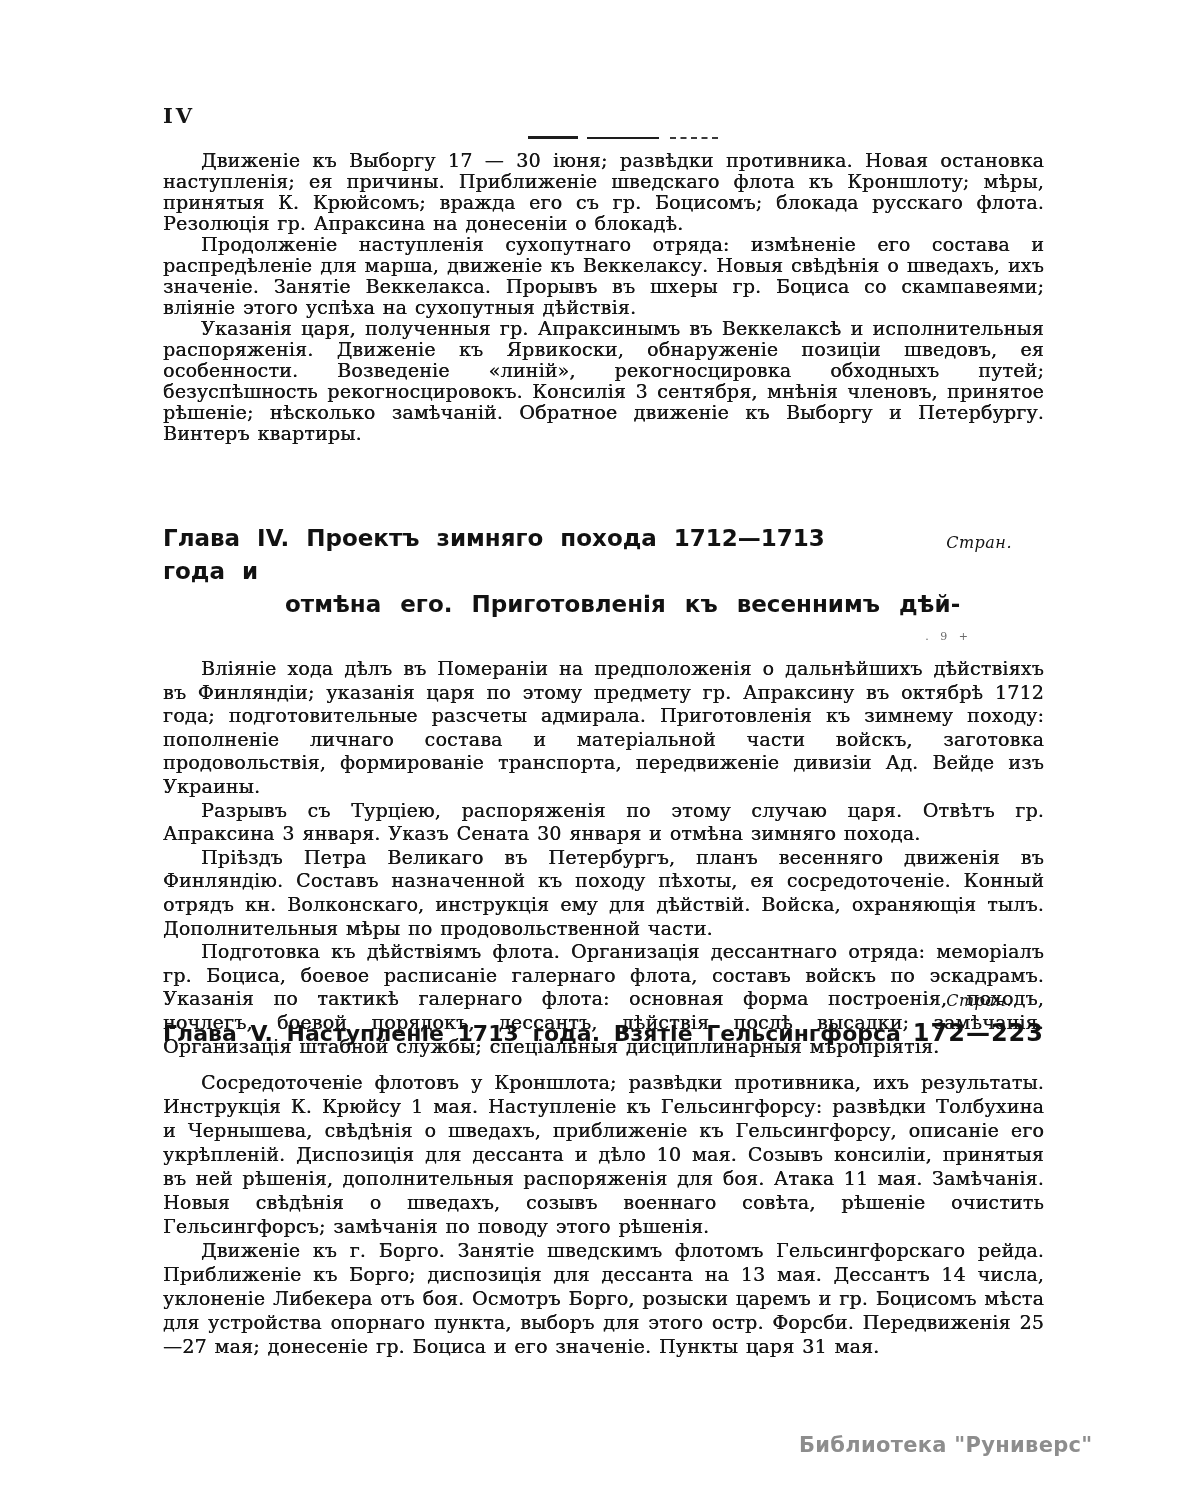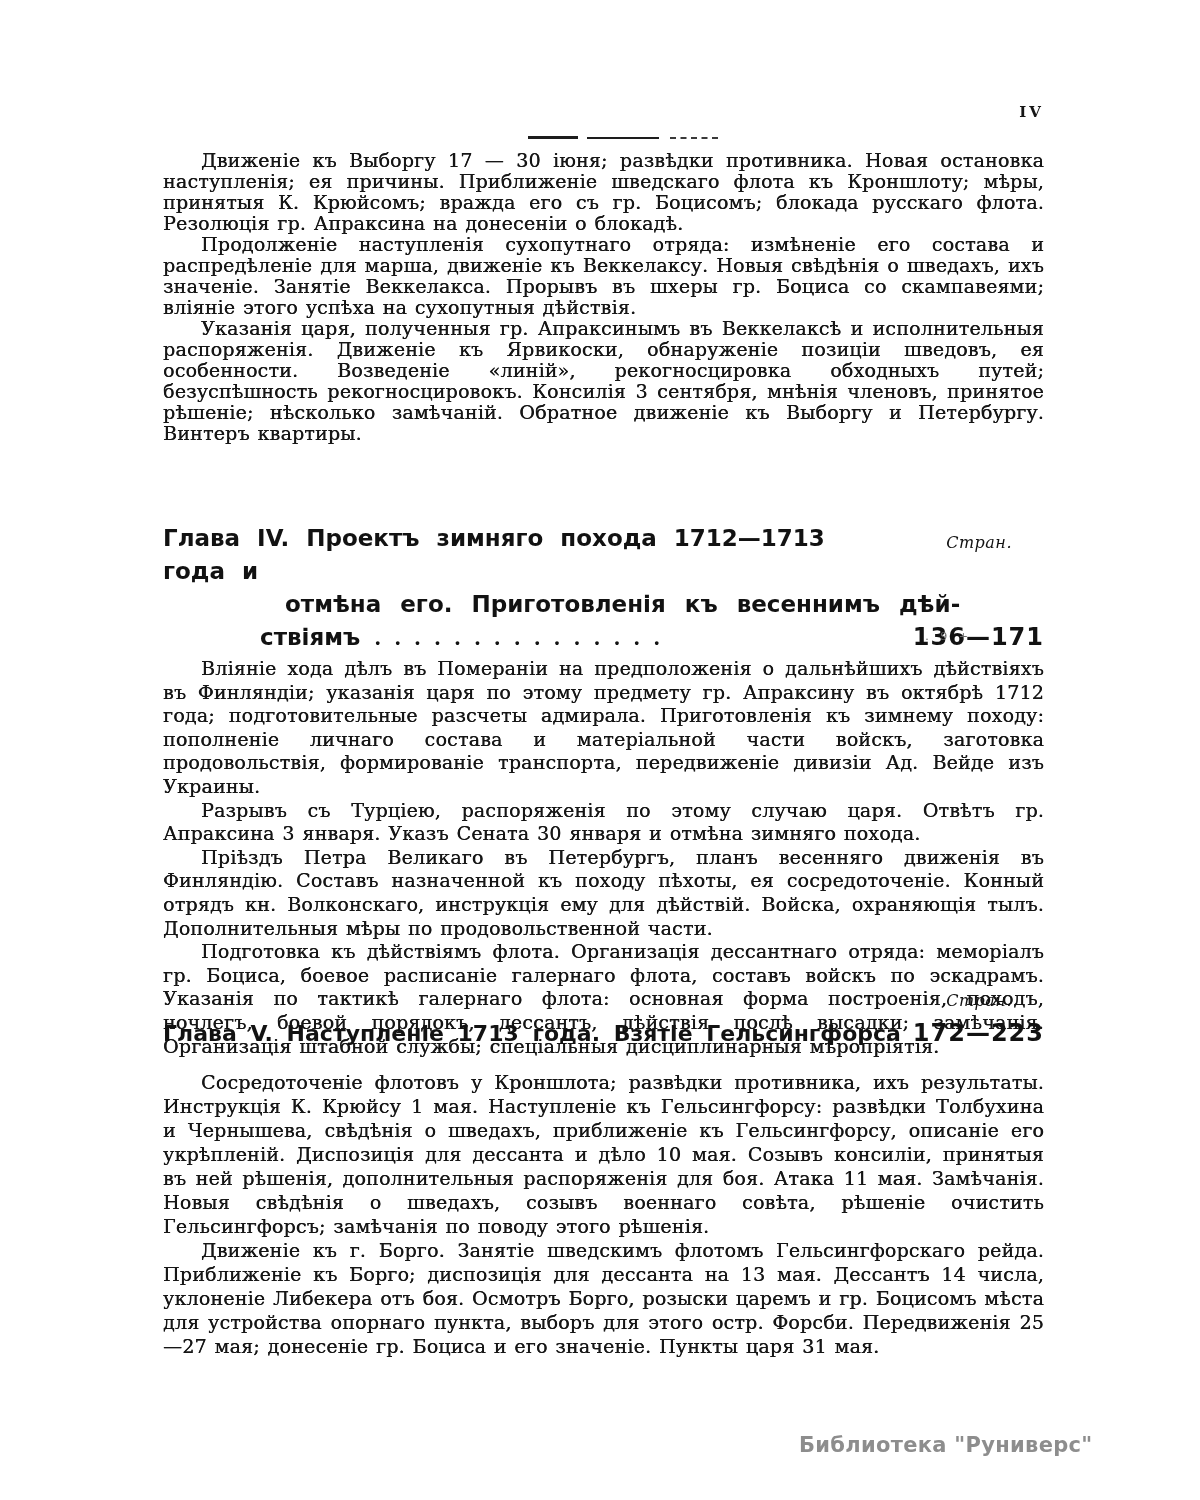--- a/index.html
+++ b/index.html
@@ -8,21 +8,21 @@
     width:1200px;height:1500px;
     background:#ffffff;
     color:#161616;
     font-family:"DejaVu Serif", serif;
     overflow:hidden;
     margin:0 auto;
   }
   
   .folio{
     position:absolute;top:103px;left:163px;width:881px;
-    text-align:right;font-size:15px;letter-spacing:3px;
+    text-align:left;font-size:21px;letter-spacing:3px;
     font-weight:bold;
   }
   .folio-rule{
     position:absolute;top:136px;left:528px;width:200px;
     display:flex;align-items:center;
   }
   .folio-rule .seg1{width:50px;height:3px;background:#1d1d1d;}
   .folio-rule .seg2{width:72px;height:2px;background:#1d1d1d;margin-left:9px;}
   .folio-rule .seg3{width:48px;height:0;border-top:2px dashed #3a3a3a;margin-left:11px;}
 
@@ -95,25 +95,20 @@
   <div class="serif-body intro">
     <p>Движеніе къ Выборгу 17 — 30 іюня; развѣдки противника. Новая остановка наступленія; ея причины. Приближеніе шведскаго флота къ Кроншлоту; мѣры, принятыя К. Крюйсомъ; вражда его съ гр. Боцисомъ; блокада русскаго флота. Резолюція гр. Апраксина на донесеніи о блокадѣ.</p>
     <p>Продолженіе наступленія сухопутнаго отряда: измѣненіе его состава и распредѣленіе для марша, движеніе къ Веккелаксу. Новыя свѣдѣнія о шведахъ, ихъ значеніе. Занятіе Веккелакса. Прорывъ въ шхеры гр. Боциса со скампавеями; вліяніе этого успѣха на сухопутныя дѣйствія.</p>
     <p>Указанія царя, полученныя гр. Апраксинымъ въ Веккелаксѣ и исполнительныя распоряженія. Движеніе къ Ярвикоски, обнаруженіе позиціи шведовъ, ея особенности. Возведеніе «линій», рекогносцировка обходныхъ путей; безуспѣшность рекогносцировокъ. Консилія 3 сентября, мнѣнія членовъ, принятое рѣшеніе; нѣсколько замѣчаній. Обратное движеніе къ Выборгу и Петербургу. Винтеръ квартиры.</p>
   </div>
 
   <div class="ch-head ch4-head">
     <span class="stran">Стран.</span>
     <div class="ch4-line1">Глава IV. Проектъ зимняго похода 1712—1713 года и</div>
     <div class="ch4-line2">отмѣна его. Приготовленія къ весеннимъ дѣй-</div>
-    <div class="ch4-line3">
-      <span>ствіямъ</span>
-      <span class="dots">. . . . . . . .   . .     .     . . . .</span>
-      <span class="range">136—171</span>
-    </div>
     <span class="artifact">. 9 +</span>
   </div>
 
   <div class="serif-body ch4-body">
     <p>Вліяніе хода дѣлъ въ Помераніи на предположенія о дальнѣйшихъ дѣйствіяхъ въ Финляндіи; указанія царя по этому предмету гр. Апраксину въ октябрѣ 1712 года; подготовительные разсчеты адмирала. Приготовленія къ зимнему походу: пополненіе личнаго состава и матеріальной части войскъ, заготовка продовольствія, формированіе транспорта, передвиженіе дивизіи Ад. Вейде изъ Украины.</p>
     <p>Разрывъ съ Турціею, распоряженія по этому случаю царя. Отвѣтъ гр. Апраксина 3 января. Указъ Сената 30 января и отмѣна зимняго похода.</p>
     <p>Пріѣздъ Петра Великаго въ Петербургъ, планъ весенняго движенія въ Финляндію. Составъ назначенной къ походу пѣхоты, ея сосредоточеніе. Конный отрядъ кн. Волконскаго, инструкція ему для дѣйствій. Войска, охраняющія тылъ. Дополнительныя мѣры по продовольственной части.</p>
     <p>Подготовка къ дѣйствіямъ флота. Организація дессантнаго отряда: меморіалъ гр. Боциса, боевое расписаніе галернаго флота, составъ войскъ по эскадрамъ. Указанія по тактикѣ галернаго флота: основная форма построенія, походъ, ночлегъ, боевой порядокъ, дессантъ, дѣйствія послѣ высадки; замѣчанія. Организація штабной службы; спеціальныя дисциплинарныя мѣропріятія.</p>
   </div>
 

